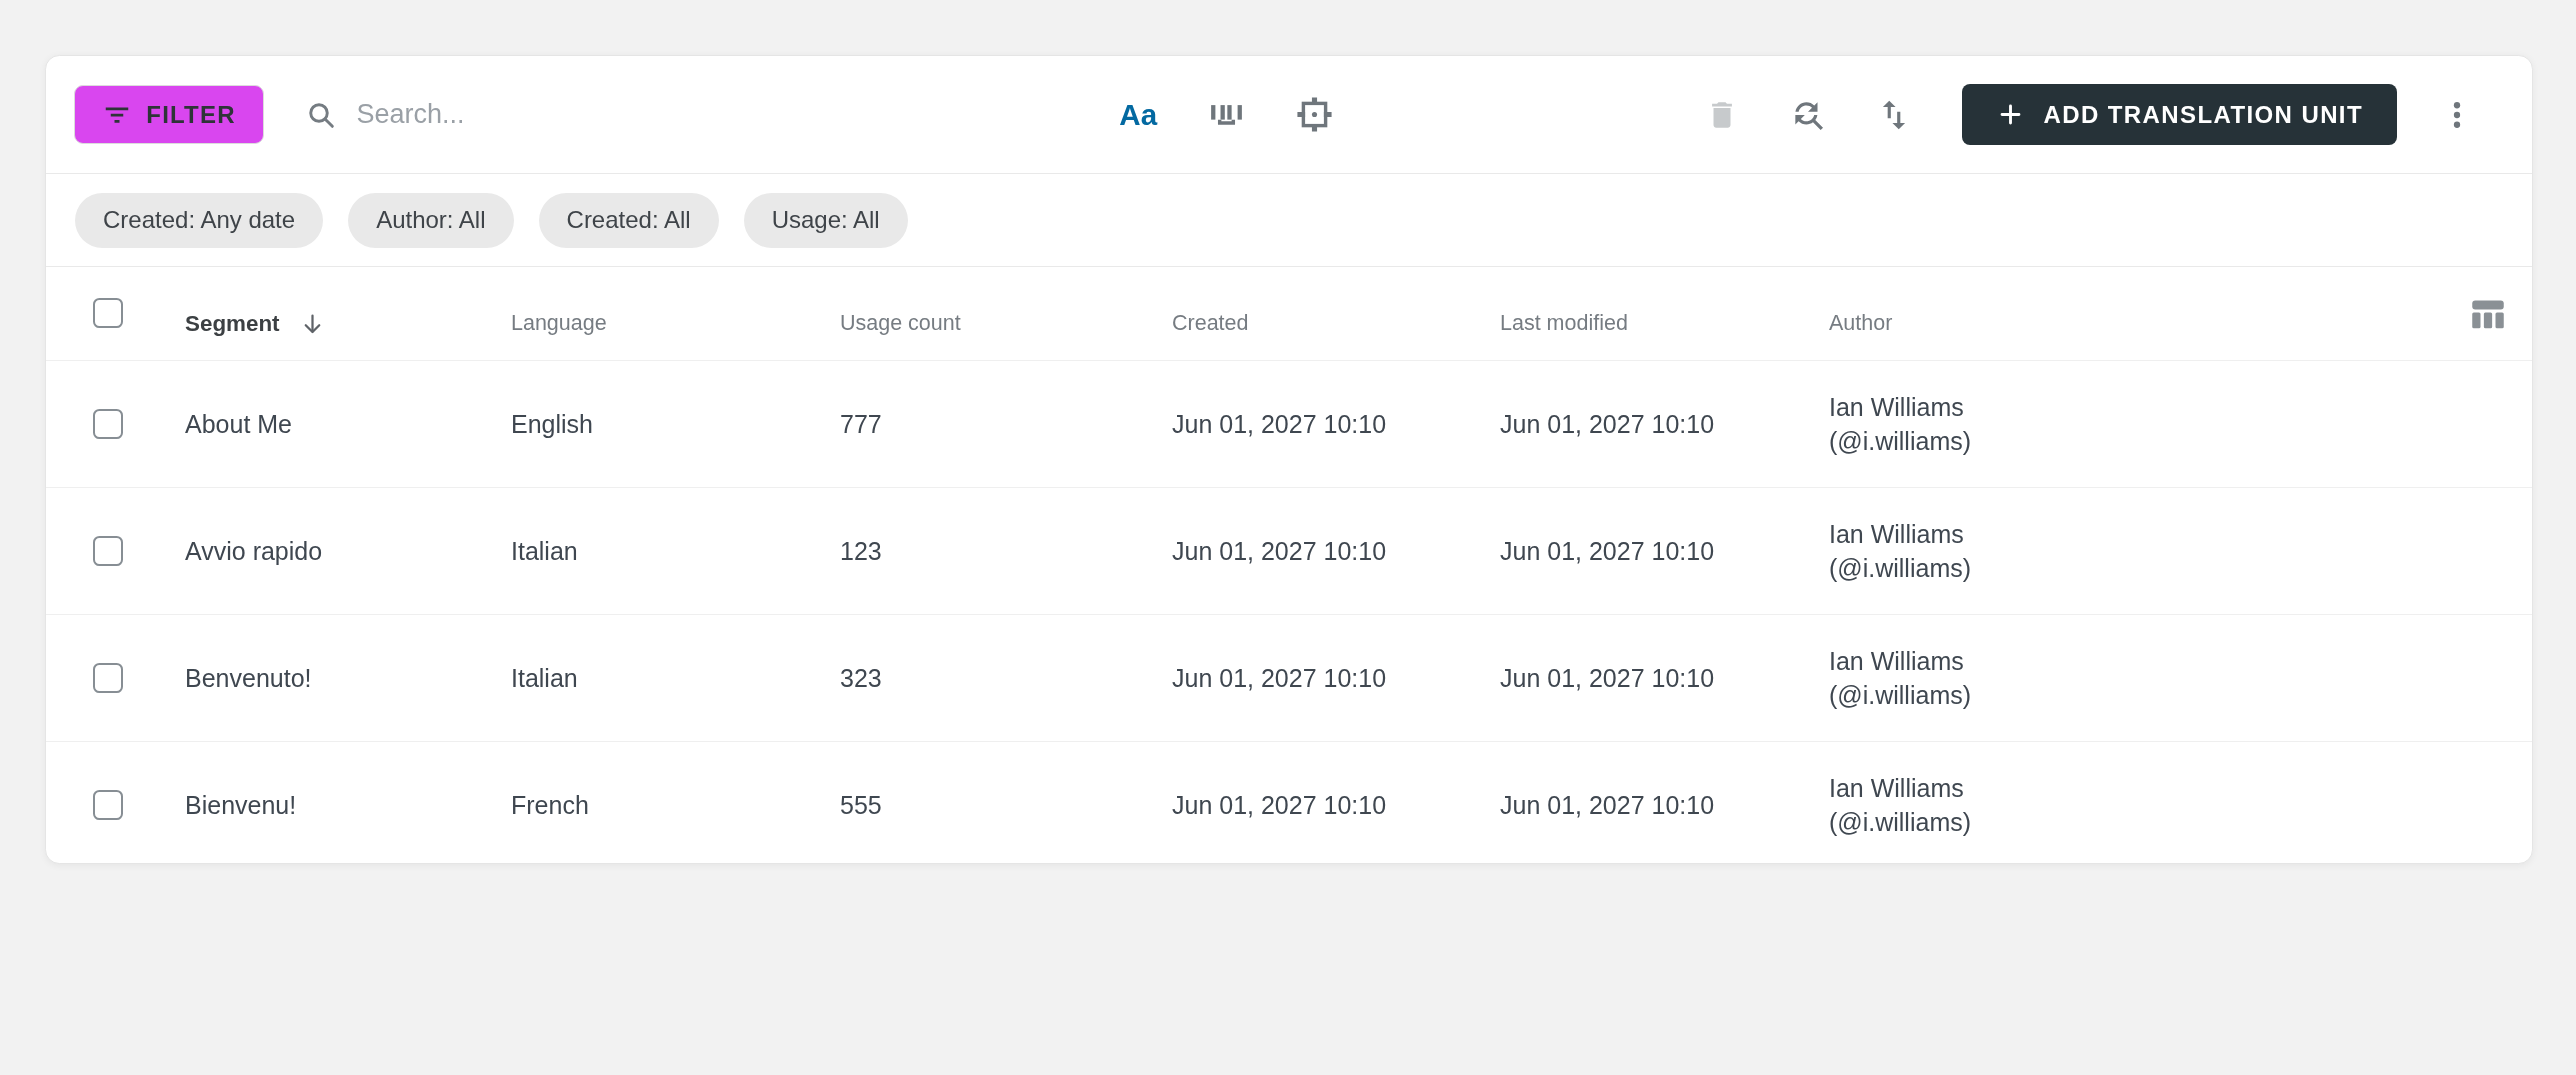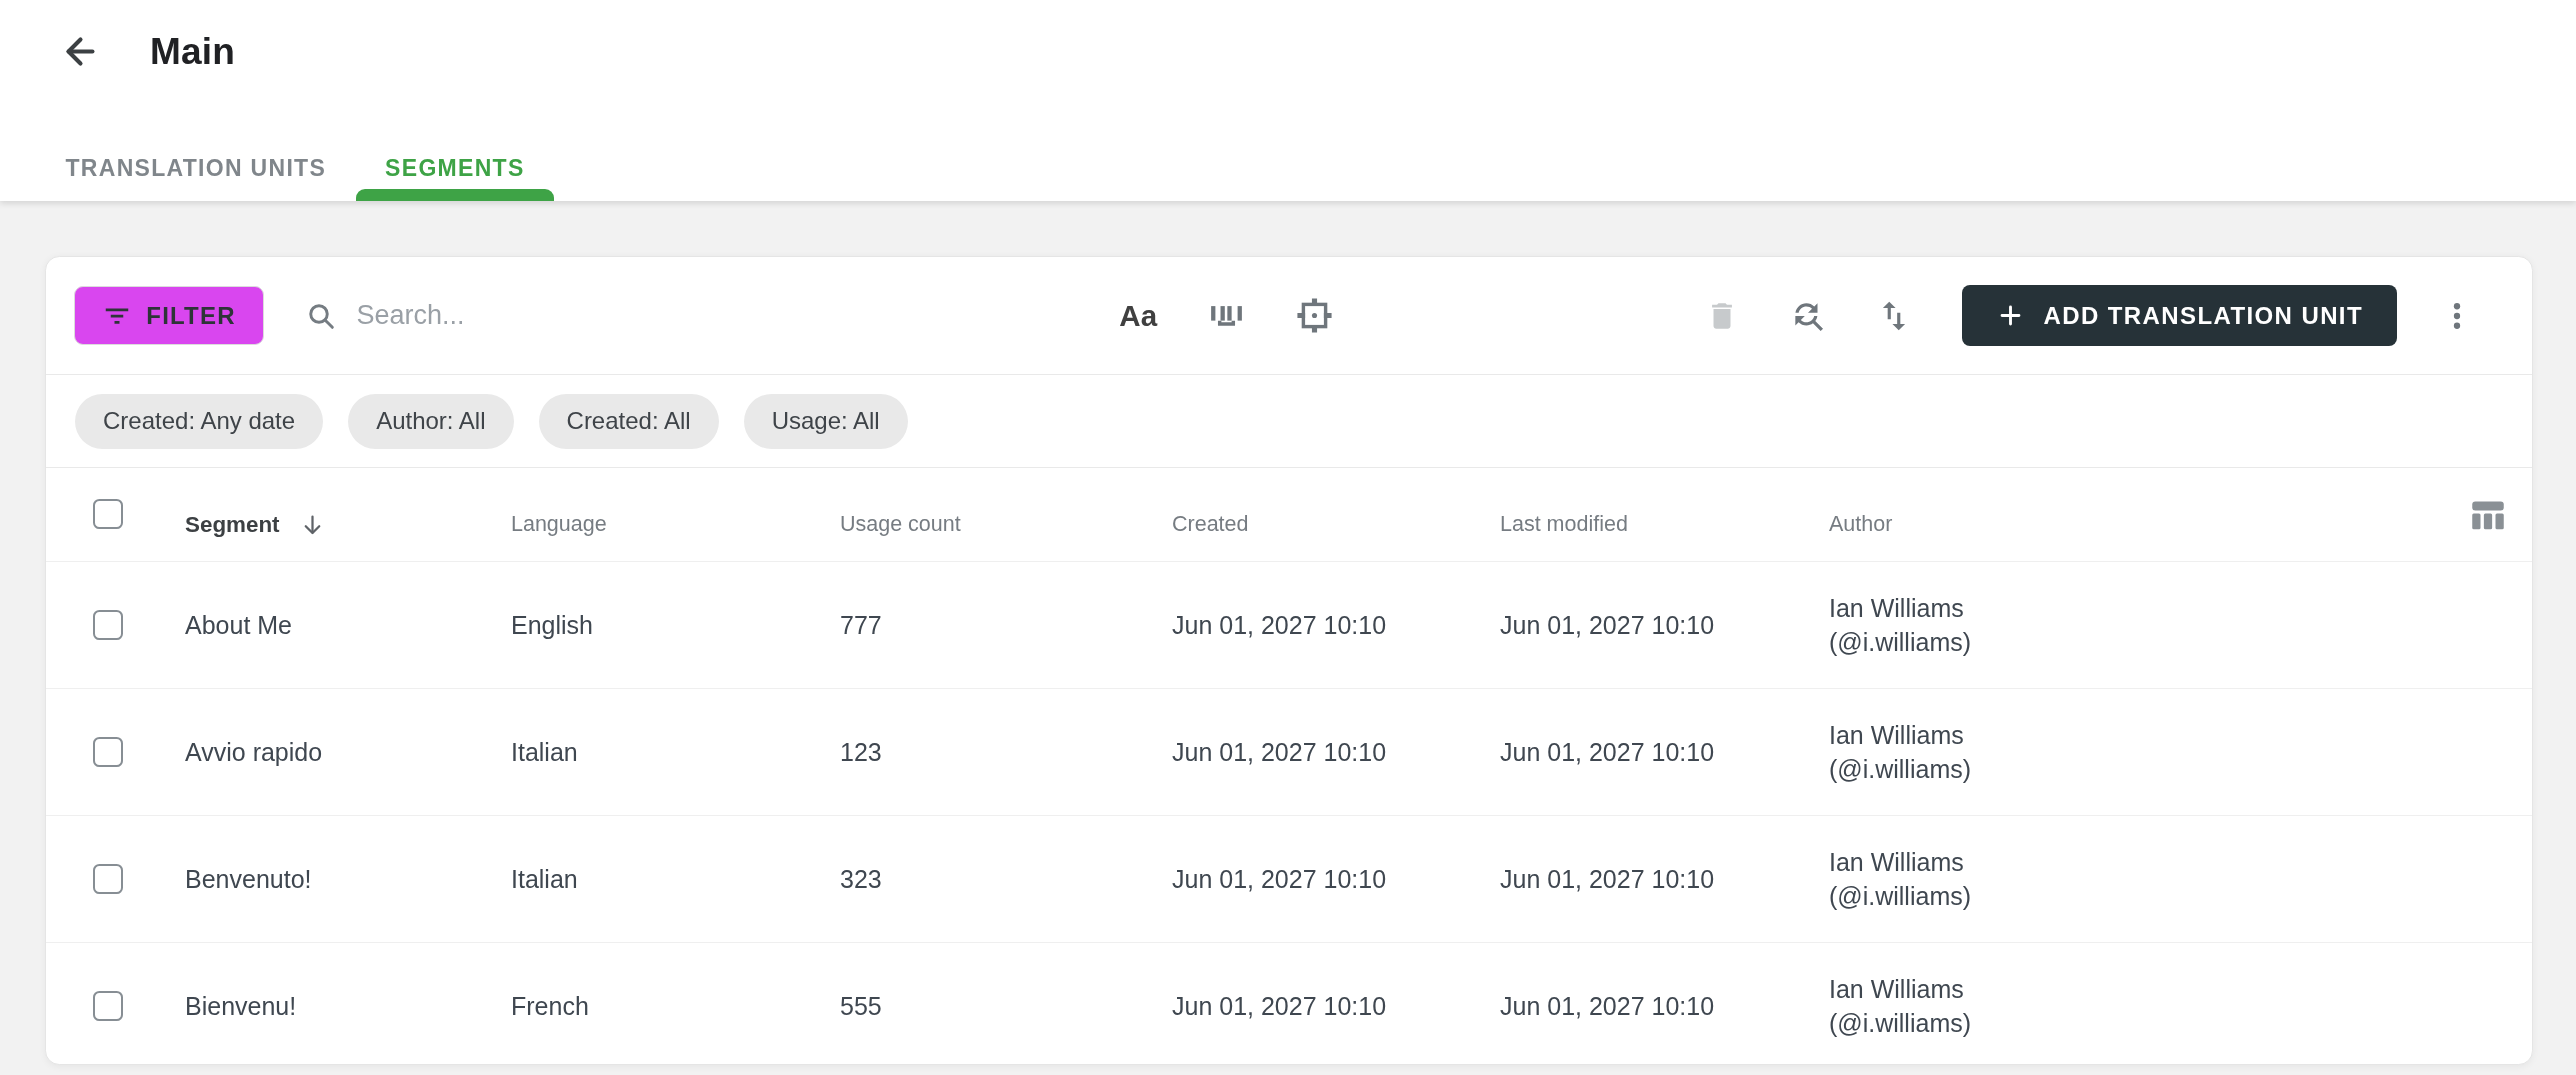--- a/index.html
+++ b/index.html
@@ -53,21 +53,21 @@
     font-family:inherit;font-size:24px;font-weight:700;letter-spacing:1.2px;color:#2e3438;
   }
   .search-box{display:flex;align-items:center;gap:19.7px;margin-left:41px;width:769px;}
   .search-box input{
     border:none;outline:none;background:transparent;flex:1;
     font-family:inherit;font-size:27px;color:#4d7c0f;
   }
   .search-box input::placeholder{color:#9aa0a6;}
   .icon-btn{border:none;background:transparent;cursor:pointer;display:flex;align-items:center;justify-content:center;width:43px;height:43px;padding:0;}
   .cluster1{display:flex;align-items:center;gap:45px;margin-left:43px;}
-  .aa-glyph{font-size:29.5px;font-weight:700;color:#404040;letter-spacing:0;}
+  .aa-glyph{font-size:29.5px;font-weight:700;color:#0369a1;letter-spacing:0;}
   .spacer{flex:1;}
   .cluster2{display:flex;align-items:center;gap:43px;}
   .add-btn{
     display:flex;align-items:center;gap:18px;height:61px;padding:0 34px;margin-left:47px;
     background:var(--dark-button-bg);border:none;border-radius:8px;cursor:pointer;
     font-family:inherit;font-size:24px;font-weight:700;letter-spacing:1.4px;color:#ffffff;white-space:nowrap;
   }
   .kebab-btn{margin-left:38px;}
 
   
@@ -95,38 +95,20 @@
   .tbody .grid-row{height:127px;border-top:1.8px solid #efefef;}
   .td{font-size:25px;color:#3f4750;padding-left:16px;}
   .author .line{display:block;line-height:34px;}
   .trow{cursor:pointer;}
 </style>
 </head>
 <body>
 
 <div class="screen">
 
-  <header class="app-header">
-    <div class="title-row">
-      <button class="back-btn">
-        <svg width="41" height="41" viewBox="0 0 24 24" fill="none" stroke="#3c4043" stroke-width="2.4" stroke-linecap="round" stroke-linejoin="round">
-            <path d="M19 12H5"></path>
-            <path d="M12 5l-7 7 7 7"></path>
-          </svg>
-      </button>
-      <h1 class="page-title">Main</h1>
-    </div>
-    <nav class="tabs">
-      <button class="tab">TRANSLATION UNITS</button>
-      <button class="tab active">
-        <span>SEGMENTS</span>
-        <span class="tab-underline"></span>
-      </button>
-    </nav>
-  </header>
 
   <main class="main">
     <section class="card">
 
       <div class="toolbar">
         <button class="filter-btn">
           <svg width="30" height="30" viewBox="0 0 24 24" fill="#2e3438">
               <path d="M3 6v2.2h18V6H3zm4 7.1h10v-2.2H7v2.2zm3 5h4v-2.2h-4v2.2z"></path>
             </svg>
           <span>FILTER</span>

